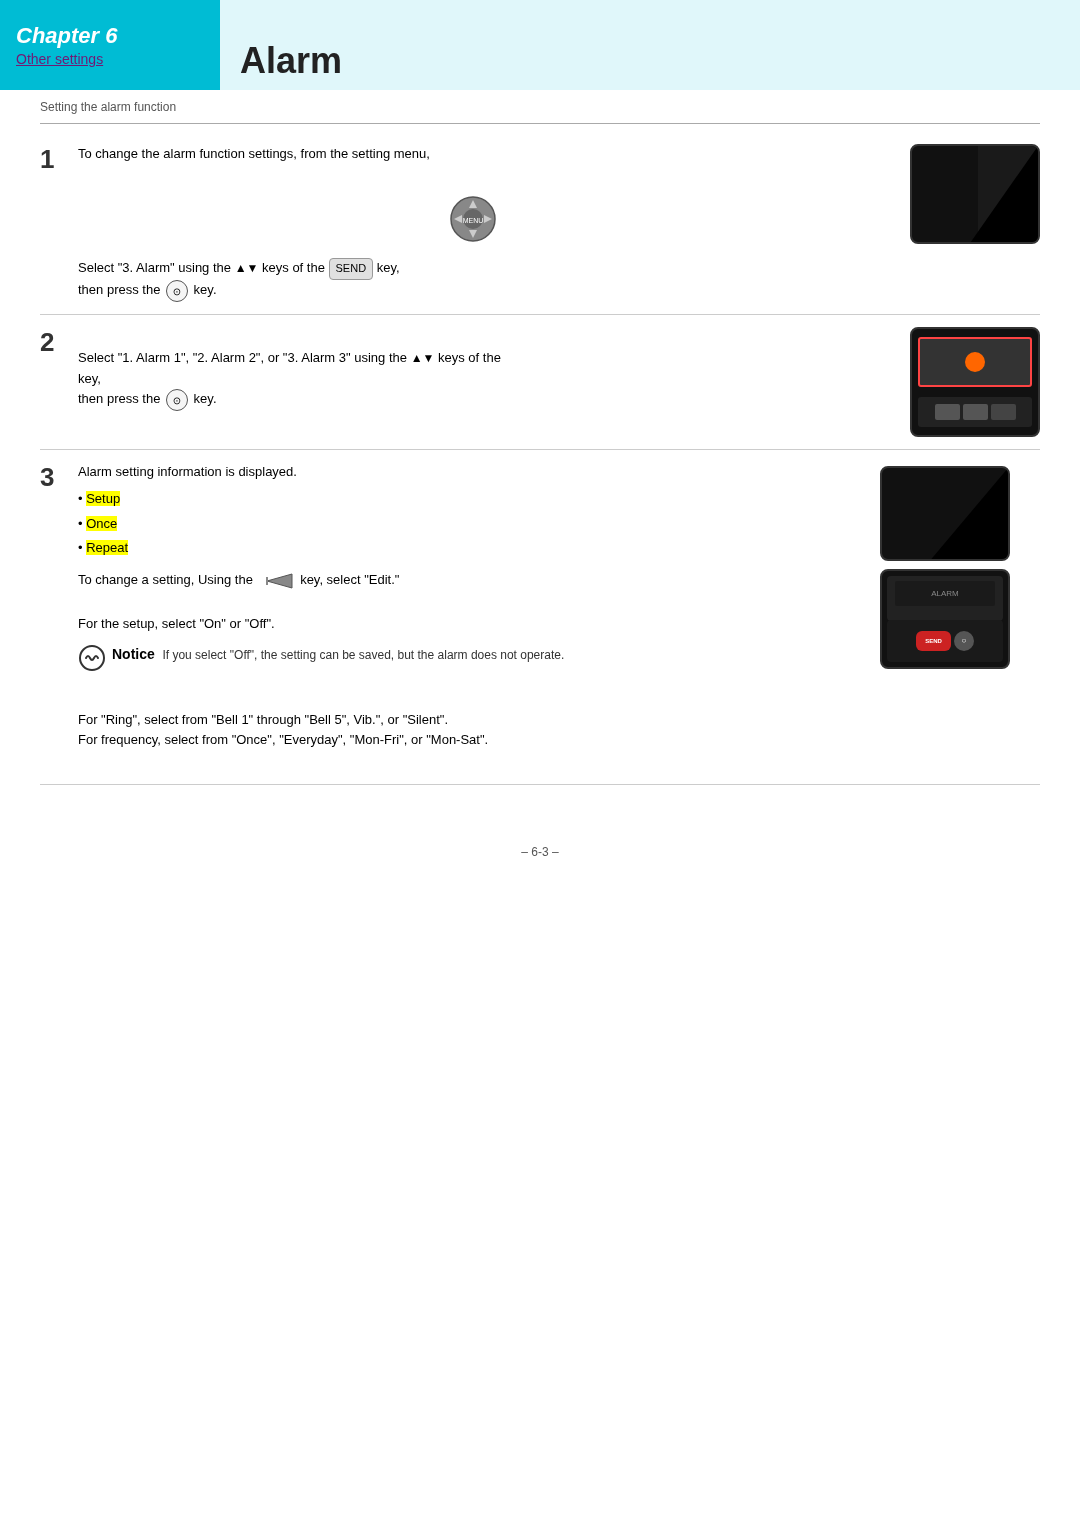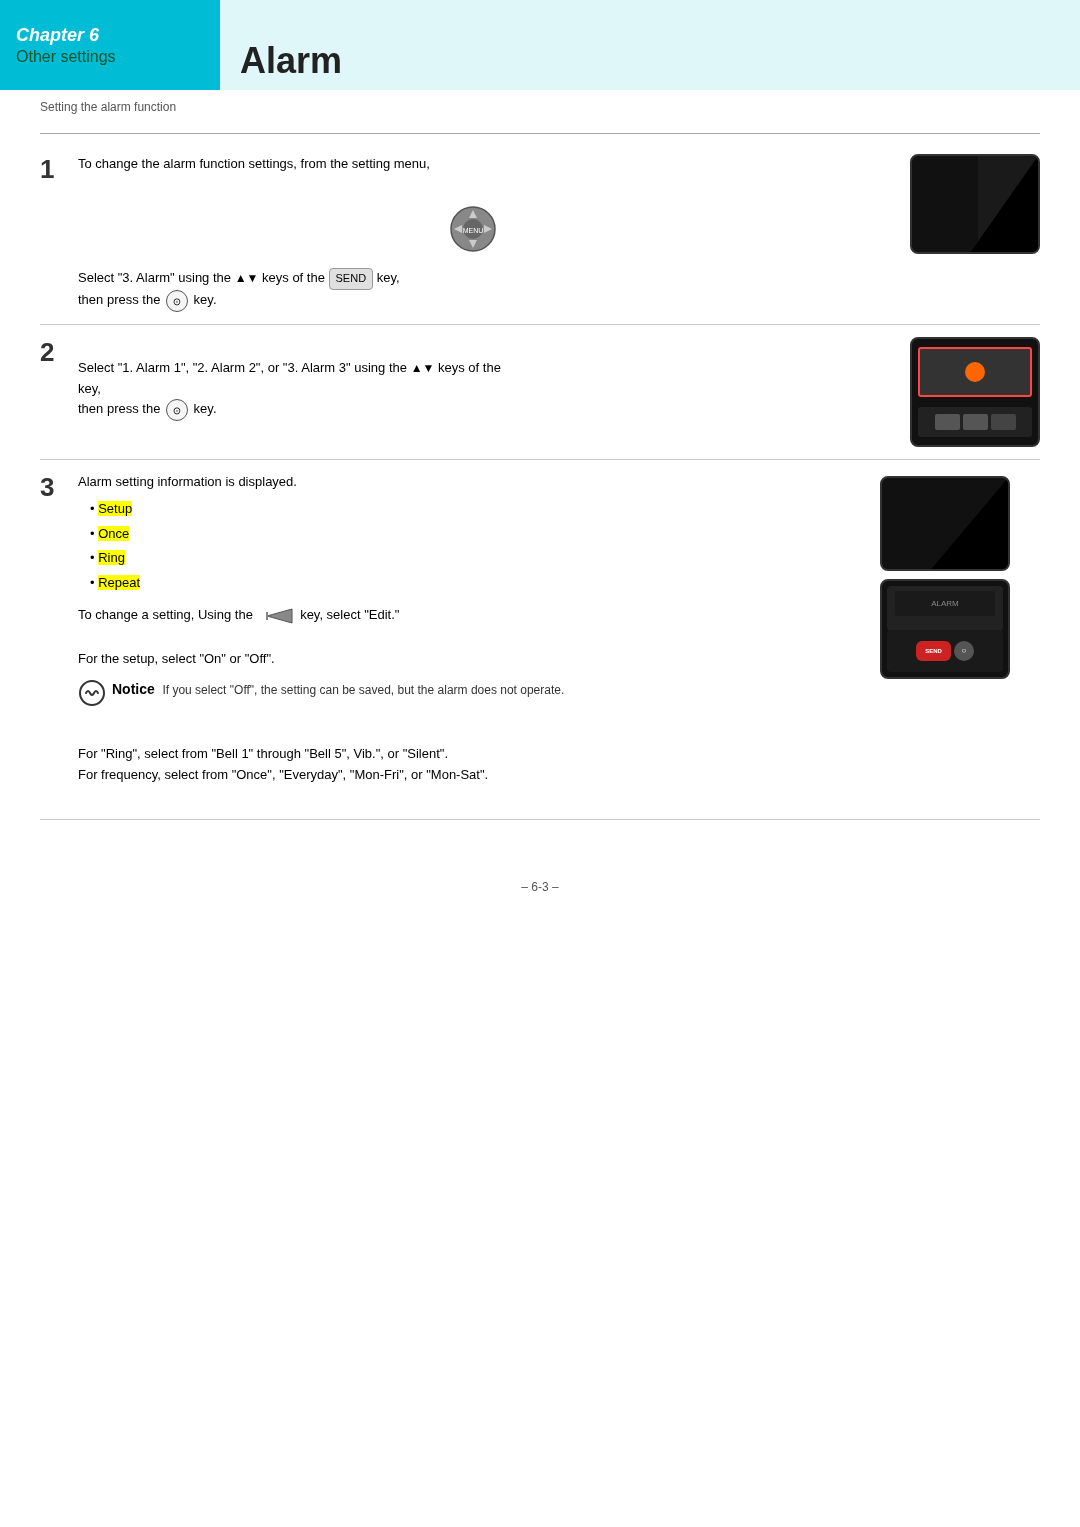--- a/index.html
+++ b/index.html
@@ -20,29 +20,30 @@
     }
     .header-left {
       background: #00bcd4;
       width: 220px;
       padding: 12px 16px;
       display: flex;
       flex-direction: column;
       justify-content: center;
     }
     .header-chapter {
-      font-size: 18px;
+      font-size: 22px;
       font-weight: bold;
       color: #fff;
       font-style: italic;
     }
     .header-subtitle {
-      font-size: 16px;
-      color: #14532d;
+      font-size: 14px;
+      color: #701a75;
       margin-top: 2px;
+      text-decoration: underline;
     }
     .header-right {
       background: #e0f7fa;
       flex: 1;
       display: flex;
       align-items: flex-end;
       padding: 8px 20px;
     }
     .header-title {
       font-size: 36px;
@@ -52,21 +53,21 @@
 
     
     .content {
       padding: 10px 40px 30px 40px;
     }
 
     .section-label {
       font-size: 12px;
       color: #555;
       border-bottom: 1px solid #aaa;
-      padding-bottom: 19px;
+      padding-bottom: 9px;
       margin-bottom: 8px;
     }
 
     
     .step {
       display: flex;
       border-bottom: 1px solid #ccc;
       padding: 12px 0;
       gap: 0;
     }
@@ -240,29 +241,26 @@
         </div>
       </div>
     </div>
   </div>
 
   <div class="step" style="border-bottom: 1px solid #ccc;">
     <div class="step-number">3</div>
     <div class="step-body">
       <p>Alarm setting information is displayed.</p>
 
-      <div style="margin: 6px 0 10px 12px;">
+      <div style="margin: 6px 0 10px 0;">
         <div class="bullet-item">
           <span>• </span><span class="highlight">Setup</span>
         </div>
         <div class="bullet-item">
           <span>• </span><span class="highlight">Once</span>
-        </div>
-        <div class="bullet-item">
-          <span>• </span><span class="highlight">Ring</span>
         </div>
         <div class="bullet-item">
           <span>• </span><span class="highlight">Repeat</span>
         </div>
       </div>
 
       <p>
         To change a setting, Using the
         
         <svg width="40" height="24" viewBox="0 0 40 24" style="display:inline-block; vertical-align:middle;">

